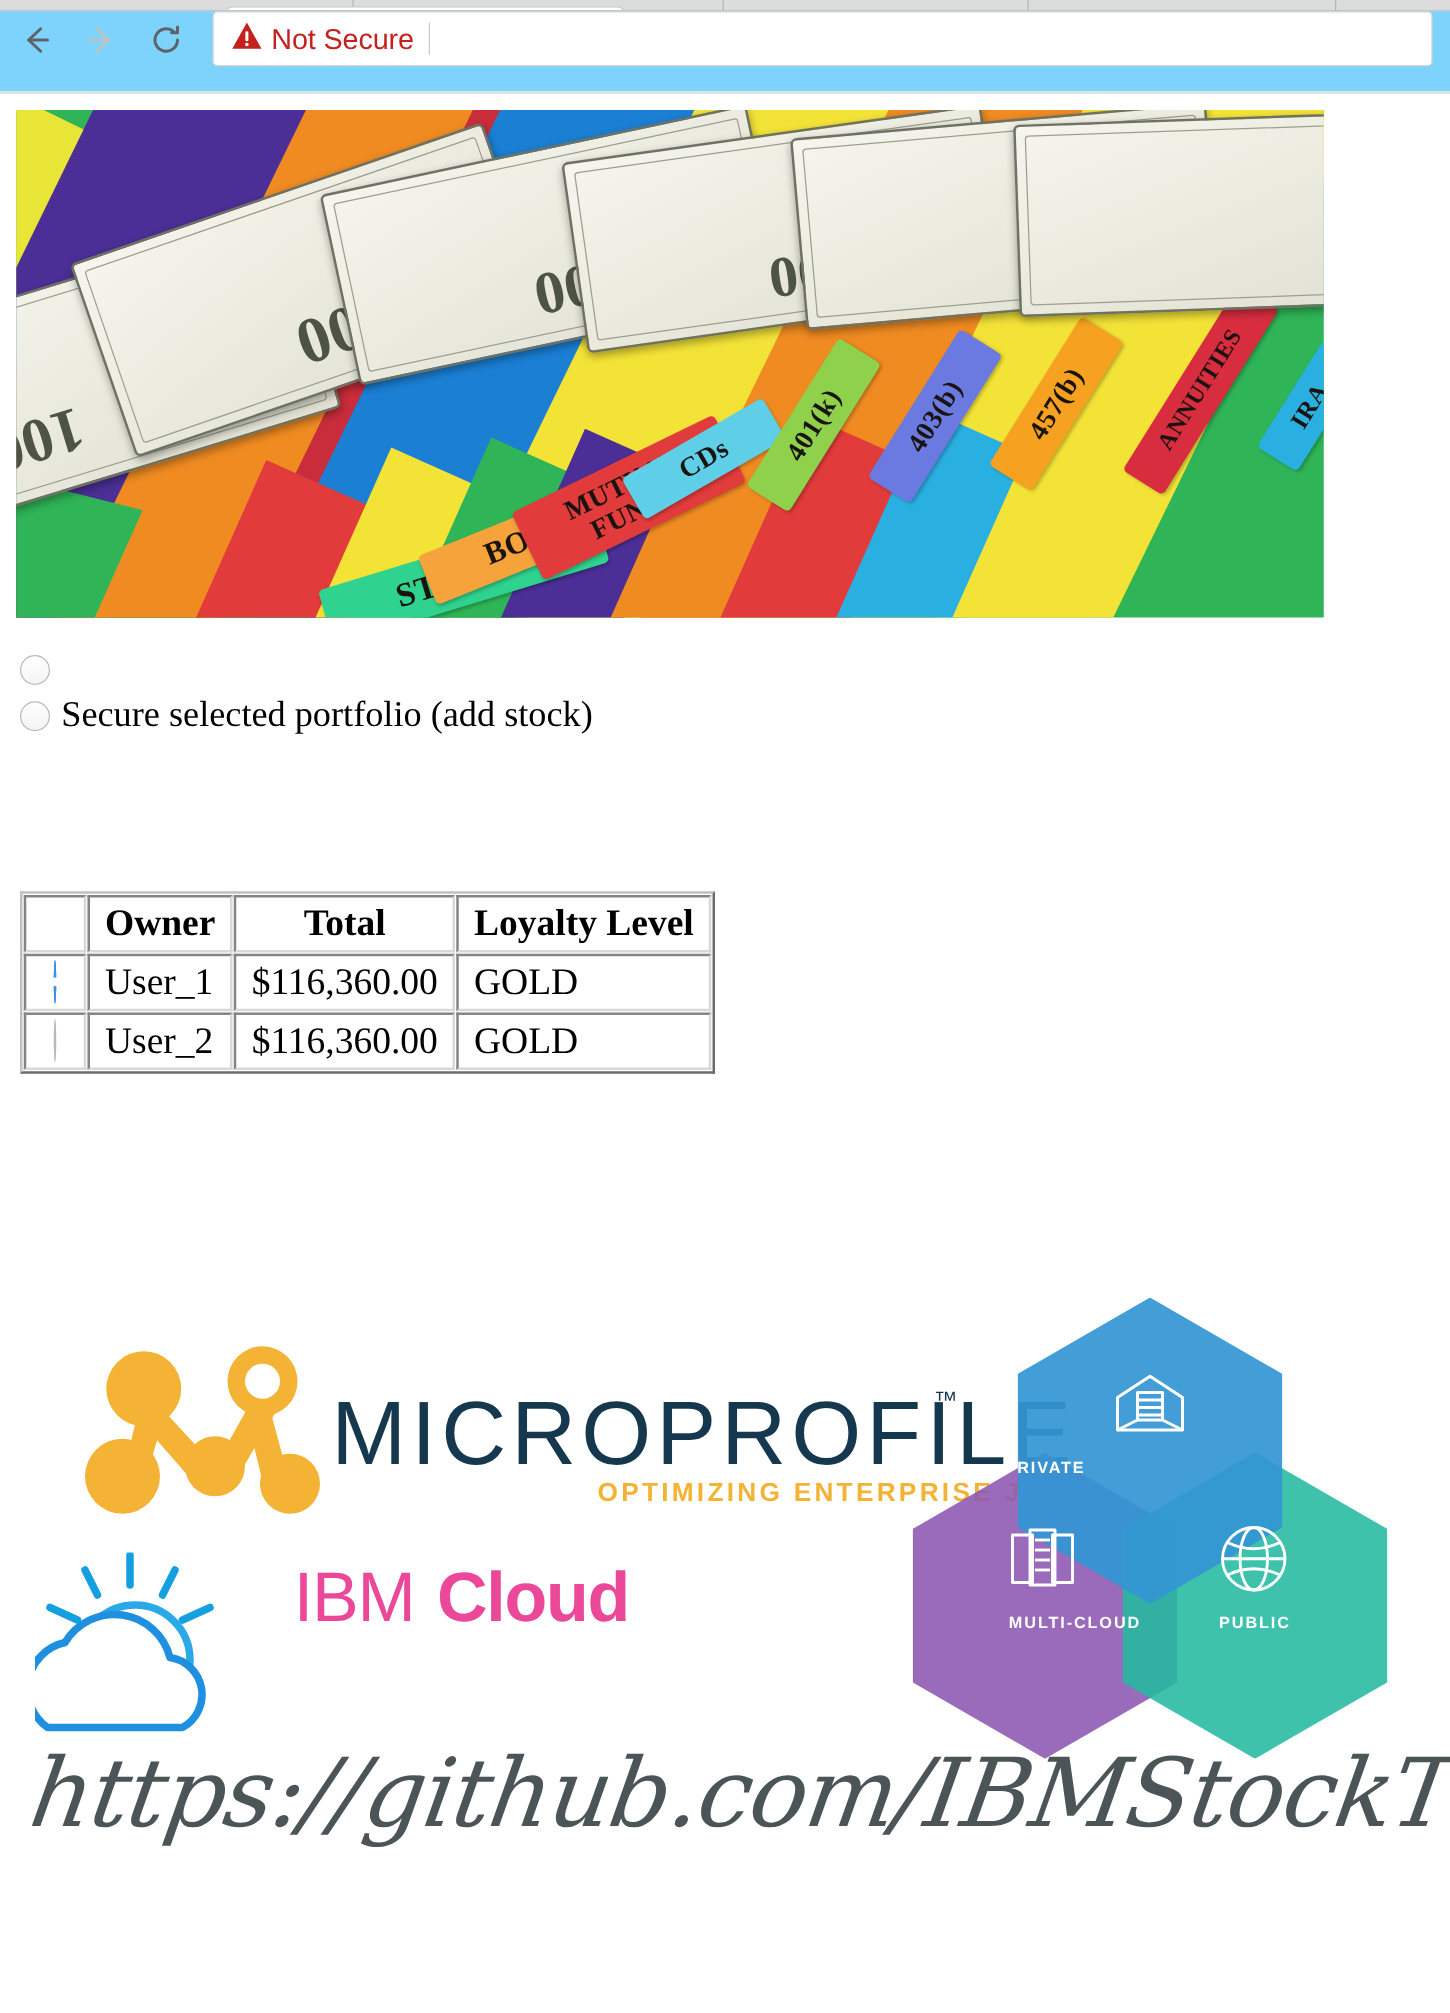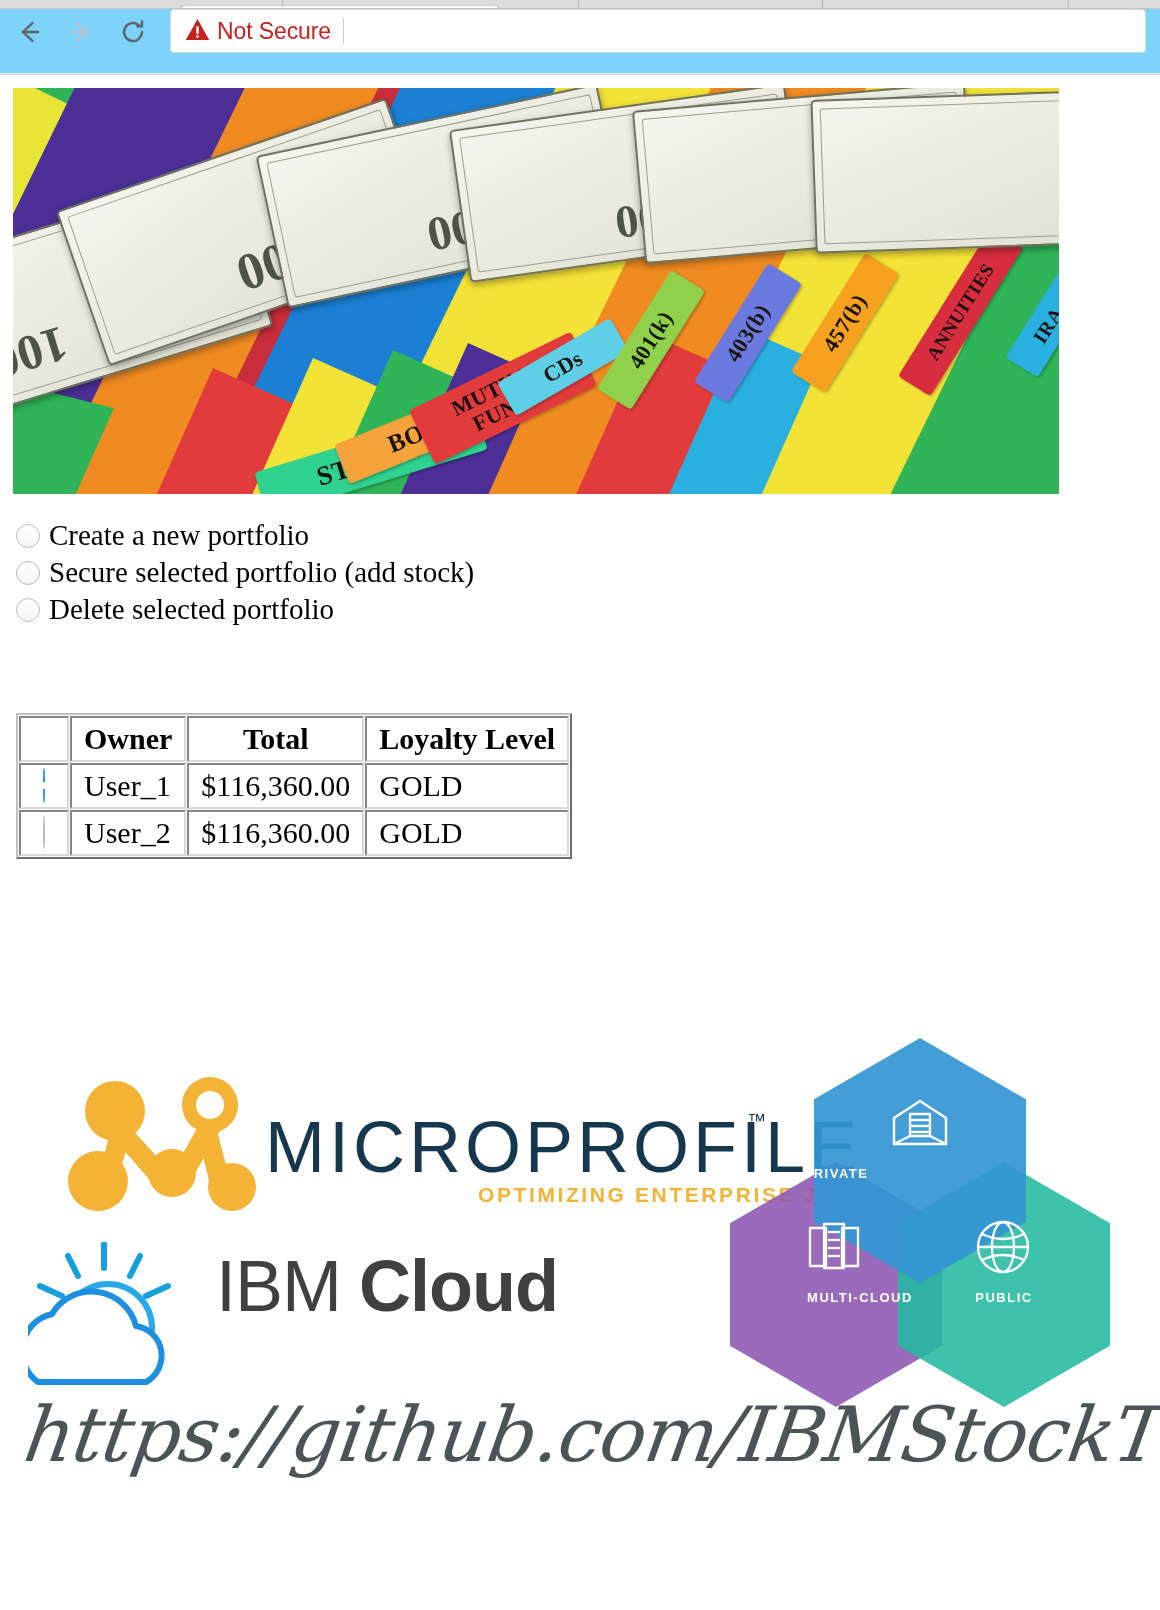--- a/index.html
+++ b/index.html
@@ -233,24 +233,24 @@
     font-family:"Liberation Sans", sans-serif;
     font-size:21px;font-weight:bold;
     letter-spacing:2.6px;
     color:#f5b335;
     white-space:nowrap;
   }
 
   
   #cloud-mark{position:absolute;left:28px;top:232px;width:178px;height:146px;}
   #ibm-word{
-    position:absolute;left:216px;top:235px;
-    font-family:"Liberation Sans", sans-serif;
-    font-size:72px;
-    color:#404040;
+    position:absolute;left:235px;top:235px;
+    font-family:"Liberation Sans", sans-serif;
+    font-size:56px;
+    color:#ec4899;
     white-space:nowrap;
     letter-spacing:-1px;
   }
   #ibm-word .bold{font-weight:bold;}
 
   
   #hex-group{position:absolute;left:730px;top:28px;width:380px;height:390px;}
   .hex{
     position:absolute;width:212px;height:245px;
     clip-path:polygon(50% 0%,100% 25%,100% 75%,50% 100%,0% 75%,0% 25%);
@@ -401,33 +401,28 @@
       <span class="bill-num" style="left:150px;bottom:10px;font-size:46px;transform:rotate(180deg);">100</span>
     </div>
     <div class="bill" style="left:625px;top:8px;width:330px;height:150px;transform:rotate(-5deg);"></div>
     <div class="bill" style="left:800px;top:6px;width:330px;height:150px;transform:rotate(-2deg);"></div>
   </div>
 
   <div id="options">
 
     <div class="opt-row">
       <span class="radio off"></span>
-      <span class="opt-label">Create a new portfolio</span>
     </div>
 
 
     <div class="opt-row">
       <span class="radio off"></span>
       <span class="opt-label">Secure selected portfolio (add stock)</span>
     </div>
 
-    <div class="opt-row">
-      <span class="radio off"></span>
-      <span class="opt-label">Delete selected portfolio</span>
-    </div>
   </div>
 
   <table id="portfolio-table">
     <thead>
       <tr>
         <th class="sel-col"></th>
         <th>Owner</th>
         <th>Total</th>
         <th>Loyalty Level</th>
       </tr>

